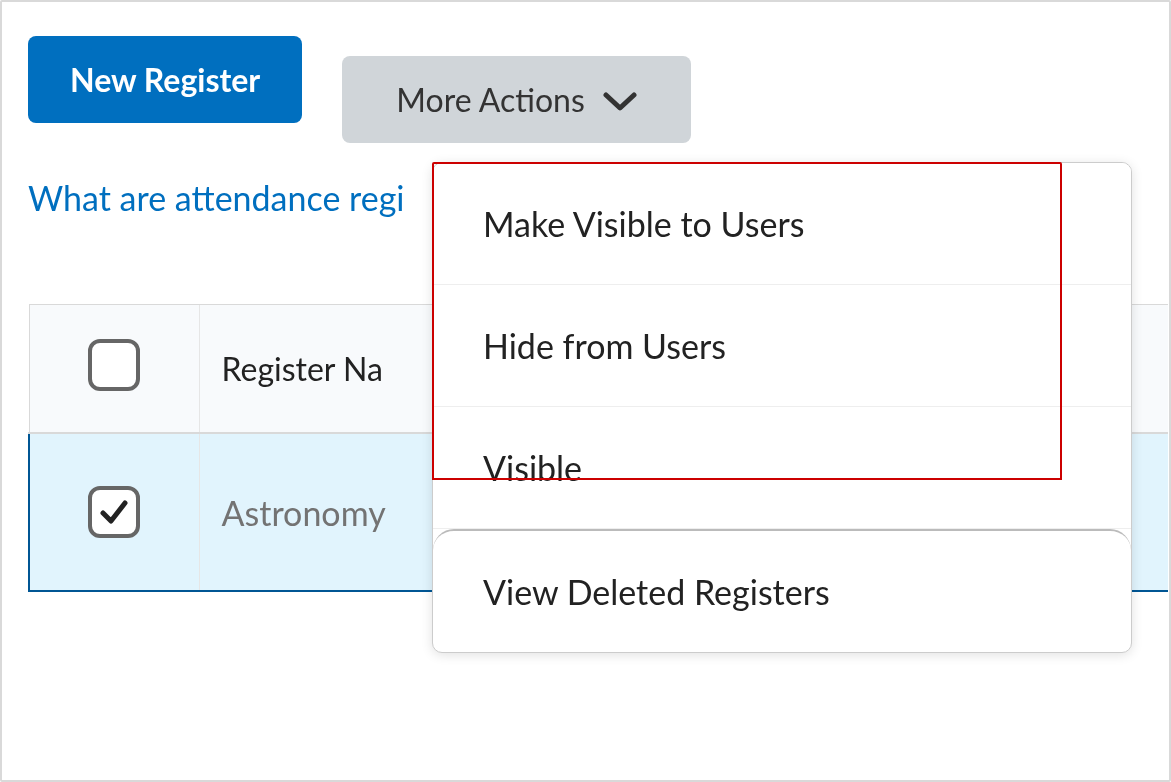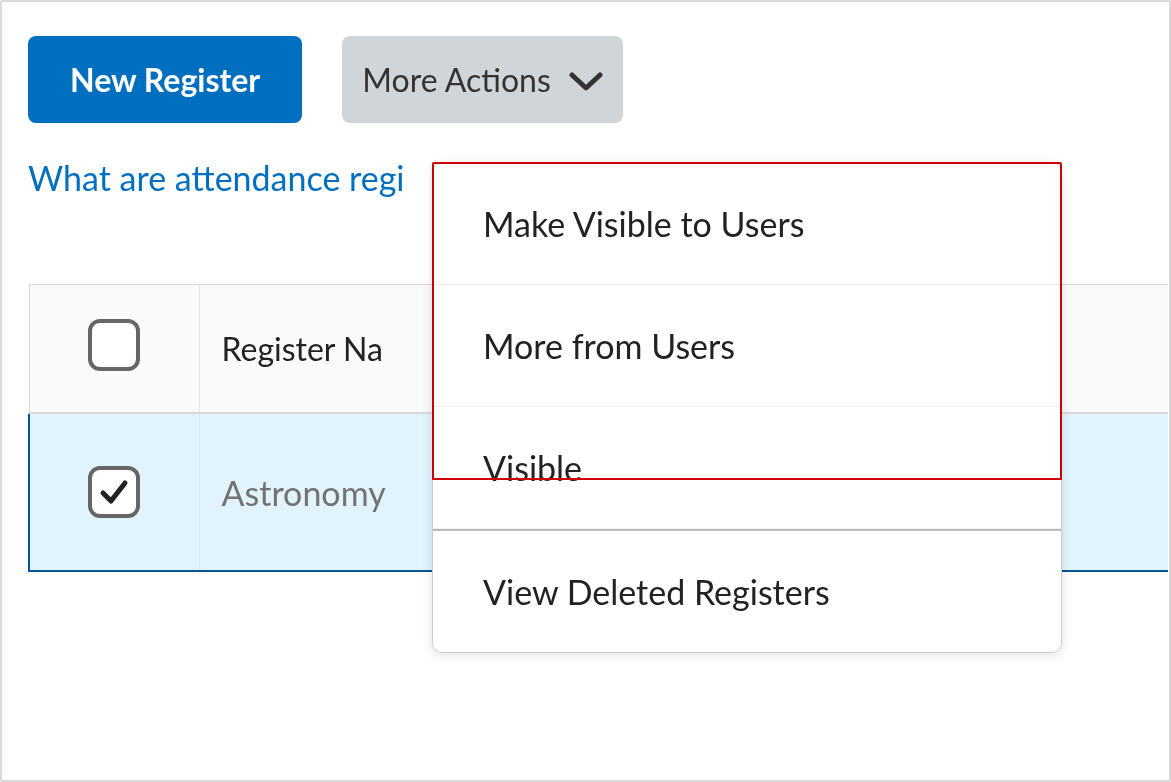--- a/index.html
+++ b/index.html
@@ -27,28 +27,29 @@
       font-size: 32px;
       font-weight: 700;
       cursor: pointer;
       font-family: inherit;
     }
     .btn-secondary {
       background: #d0d5d9;
       color: #333;
       border: none;
       border-radius: 8px;
-      padding: 24px 20px;
+      padding: 24px 54px;
       font-size: 32px;
       font-weight: 400;
       cursor: pointer;
       font-family: inherit;
       display: flex;
       align-items: flex-start;
       gap: 18px;
+      margin-top: 20px;
     }
     .chevron-down {
       display: inline-block;
     }
     .help-link {
       display: block;
       margin: 34px 0 0 26px;
       color: #006fbf;
       font-size: 34px;
       font-weight: 400;
@@ -111,37 +112,37 @@
       background: #fff;
       cursor: pointer;
     }
     .chk svg { display: none; }
     .chk.checked svg { display: block; }
     
     .dropdown-menu {
       position: absolute;
       top: 160px;
       left: 430px;
-      width: 630px;
+      width: 700px;
       background: #fff;
       border: 1px solid #ccc;
       border-radius: 10px;
       box-shadow: 0 2px 12px rgba(0,0,0,0.12);
       overflow: hidden;
       z-index: 10;
     }
     .menu-item {
       font-size: 34px;
       color: #222;
       padding: 40px 50px;
       border-bottom: 1px solid #eee;
       cursor: pointer;
       background: #fff;
     }
-    .menu-item:last-child { border-bottom: none; }
+    .menu-item:last-child { border-bottom: none; border-radius: 21px; }
     .menu-item.heavy-top-border { border-top: 2px solid #bbb; }
     
     .highlight-box {
       position: absolute;
       top: 160px;
       left: 430px;
       width: 630px;
       height: 318px;
       border: 2px solid #c00;
       pointer-events: none;
@@ -190,18 +191,18 @@
         <td>
           <span class="row-link">Astronomy</span>
         </td>
       </tr>
     </tbody>
   </table>
 </div>
 
 <div class="dropdown-menu">
   <div class="menu-item">Make Visible to Users</div>
-  <div class="menu-item">More from Users</div>
+  <div class="menu-item">Hide from Users</div>
   <div class="menu-item">Visible</div>
   <div class="menu-item heavy-top-border">View Deleted Registers</div>
 </div>
 
 <div class="highlight-box"></div>
 
 </body></html>

